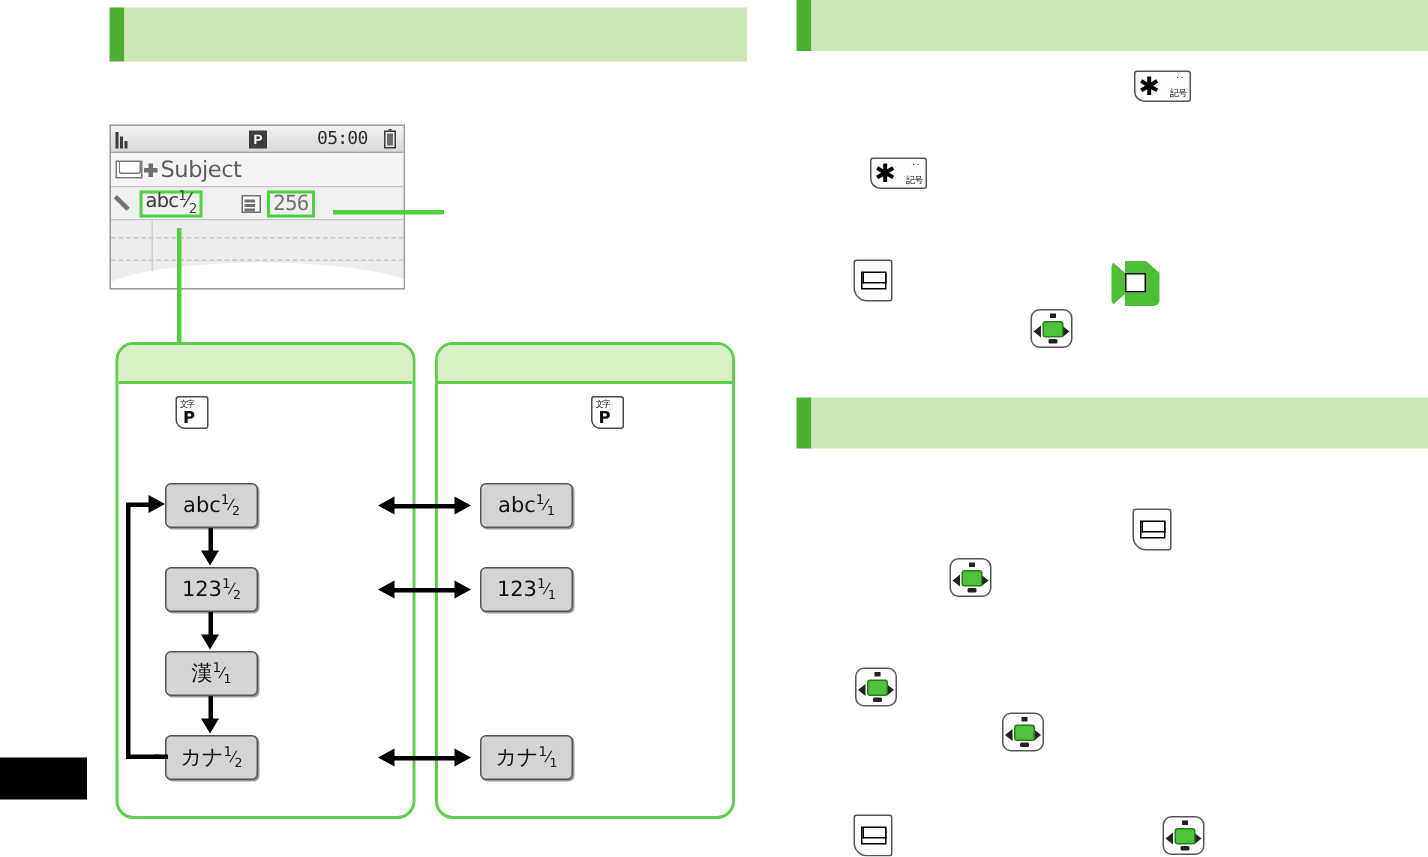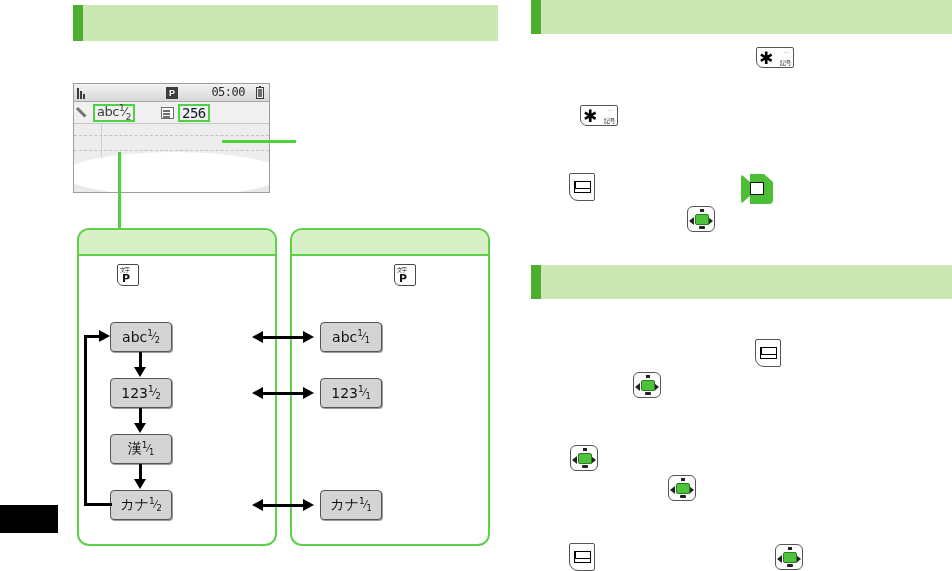--- a/index.html
+++ b/index.html
@@ -236,21 +236,21 @@
   .doc-glyph:before {
     content: "";
     position: absolute;
     left: 1px; top: 2px; width: 7px; height: 2px;
     background: #6f6f6f;
     box-shadow: 0 3px 0 #6f6f6f, 0 6px 0 #6f6f6f;
   }
   .count-text {
     font-family: "DejaVu Sans Mono", monospace;
     font-size: 14px;
-    color: #0f172a;
+    color: #737373;
     letter-spacing: -0.5px;
   }
 
   .phone-body {
     position: relative;
     height: 46px;
     background: #ededed;
   }
   .phone-body .ruleline {
     position: absolute;
@@ -542,20 +542,25 @@
     <div class="st-signal">
       <i></i>
         <i></i>
         <i></i>
     </div>
     <div class="st-p">P</div>
     <div class="st-time">05:00</div>
     <div class="st-batt"></div>
   </div>
 
+  <div class="phone-subject">
+    <div class="mail-glyph"></div>
+    <div class="plus-glyph"></div>
+    <div class="subject-text">Subject</div>
+  </div>
 
   <div class="phone-modebar">
     <div class="pencil"></div>
     <div class="hl-box" style="margin-left:2px;">
       <span class="mode-text"><span>abc</span><sup>1</sup>⁄<sub>2</sub></span>
     </div>
     <div class="doc-glyph"></div>
     <div class="hl-box">
       <span class="count-text">256</span>
     </div>

